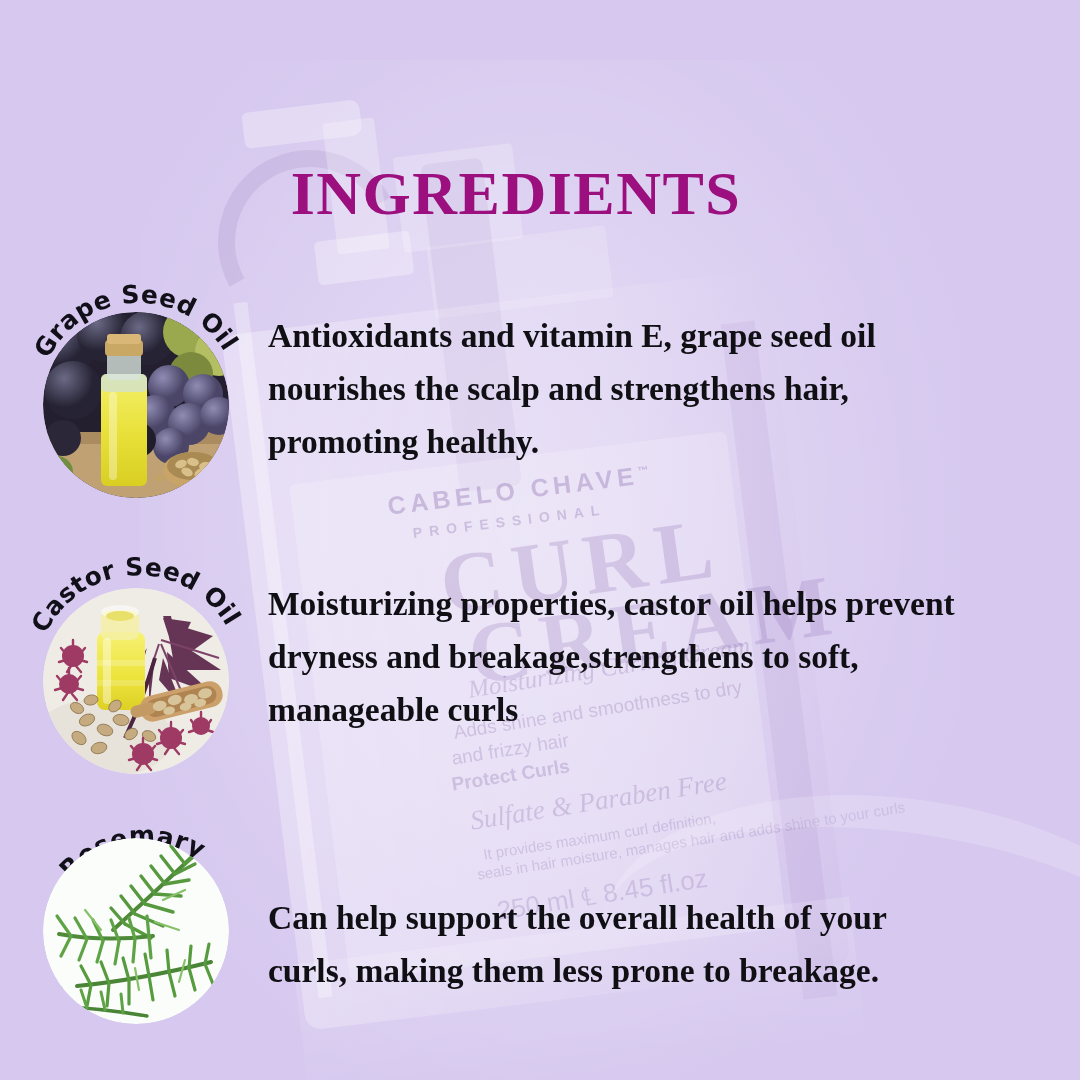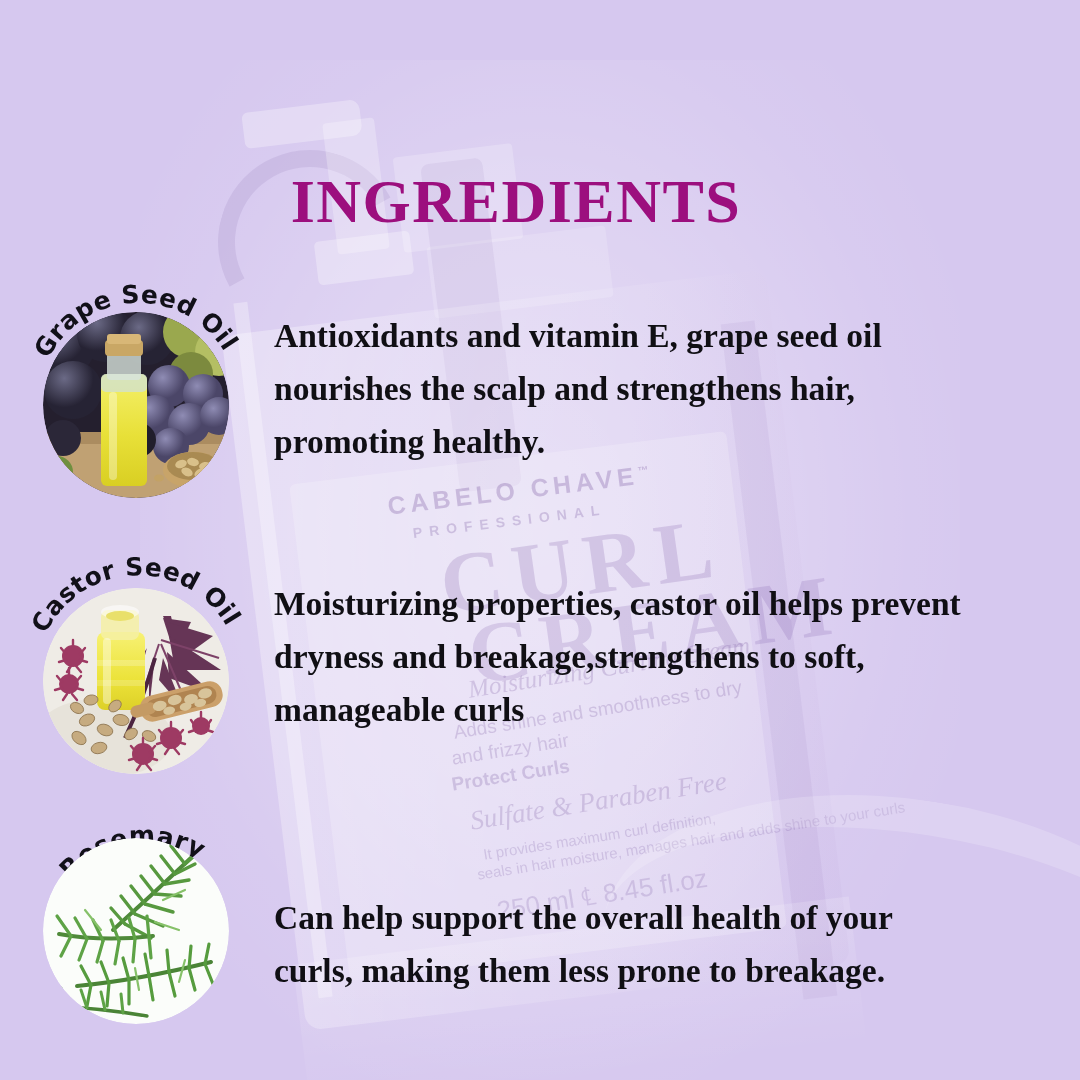--- a/index.html
+++ b/index.html
@@ -259,21 +259,20 @@
   .title {
     position: absolute;
     left: 0; top: 158px;
     width: 1032px;
     text-align: center;
     font-family: "Liberation Serif", serif;
     font-weight: 700;
     font-size: 62px;
     letter-spacing: 1.5px;
     color: #9c0f7e;
-    margin-top: 8px;
   }
 
   
   .row {
     position: absolute;
     left: 0;
     width: 1080px;
   }
   #row-0 { top: 252px; }
   #row-1 { top: 528px; }
@@ -303,21 +302,21 @@
     position: absolute;
     left: 9px; top: 60px;
     width: 186px; height: 186px;
     border-radius: 50%;
     overflow: hidden;
   }
   .photo svg { display: block; }
 
   .desc {
     position: absolute;
-    left: 274px;
+    left: 268px;
     width: 690px;
     font-family: "Liberation Serif", serif;
     font-weight: 700;
     font-size: 33.5px;
     line-height: 1.58;
     color: #100f14;
   }
   #desc-0 { top: 58px; }
   #desc-1 { top: 50px; }
   #desc-2 { top: 82px; margin-top: 32px; }

